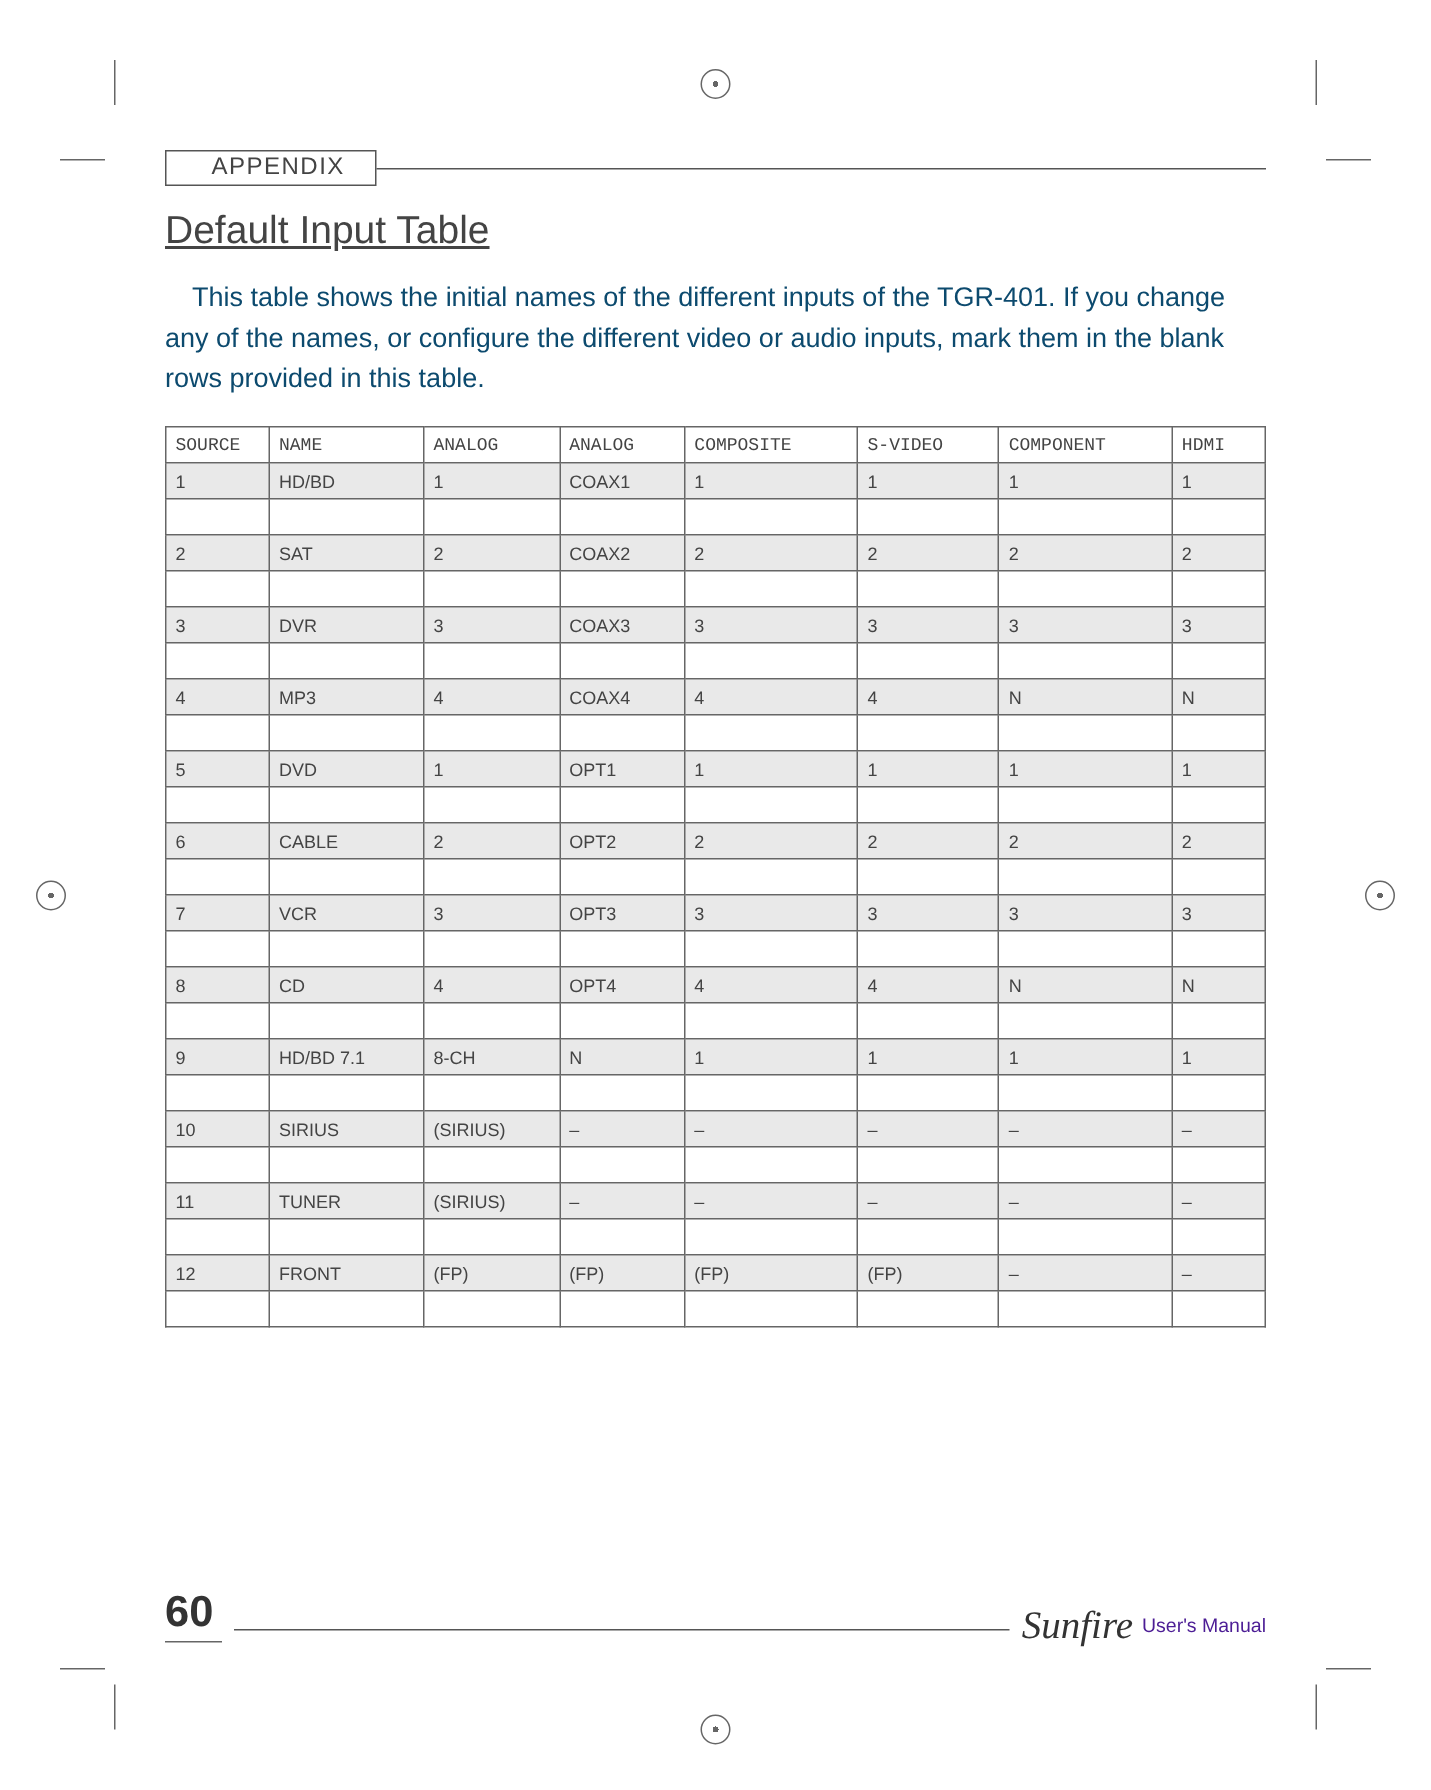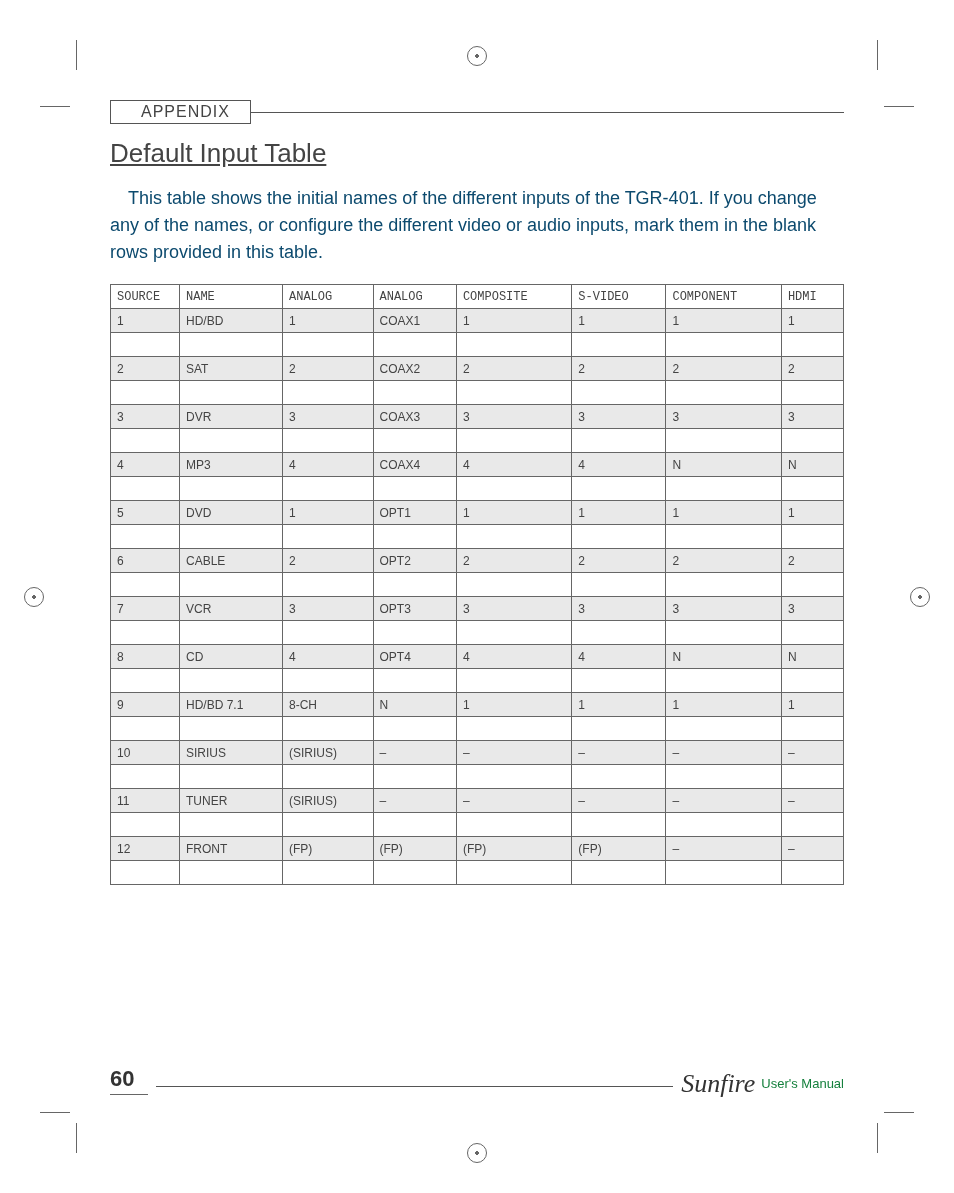--- a/index.html
+++ b/index.html
@@ -92,35 +92,35 @@
   .col-src { width: 56px; }
   .col-name { width: 90px; }
   .col-other { width: auto; }
 
   .footer {
     position: absolute;
     left: 110px; right: 110px; bottom: 98px;
     display: flex; align-items: flex-end; justify-content: space-between;
   }
   .page-num {
-    font-size: 22px; font-weight: bold; color: #333;
+    font-size: 29px; font-weight: bold; color: #333;
   }
   .page-num-under {
     width: 38px; height: 1px; background: #666; margin-top: 2px;
   }
   .footer-line {
     flex: 1; height: 1px; background: #555; margin: 0 8px 8px 8px;
   }
   .brand-wrap { display: flex; align-items: baseline; gap: 6px; }
   .brand {
     font-family: "Brush Script MT", "Segoe Script", cursive;
     font-size: 26px; font-style: italic; color: #333;
     position: relative; top: 4px; text-align: right;
   }
-  .manual { font-size: 13px; color: #15803d; }
+  .manual { font-size: 13px; color: #4c1d95; }
 </style>
 </head>
 <body>
 
 <div class="regmark reg-top"></div>
 <div class="regmark reg-bottom"></div>
 <div class="regmark reg-left"></div>
 <div class="regmark reg-right"></div>
 <div class="crop crop-h crop-tl-h"></div>
 <div class="crop crop-v crop-tl-v"></div>

